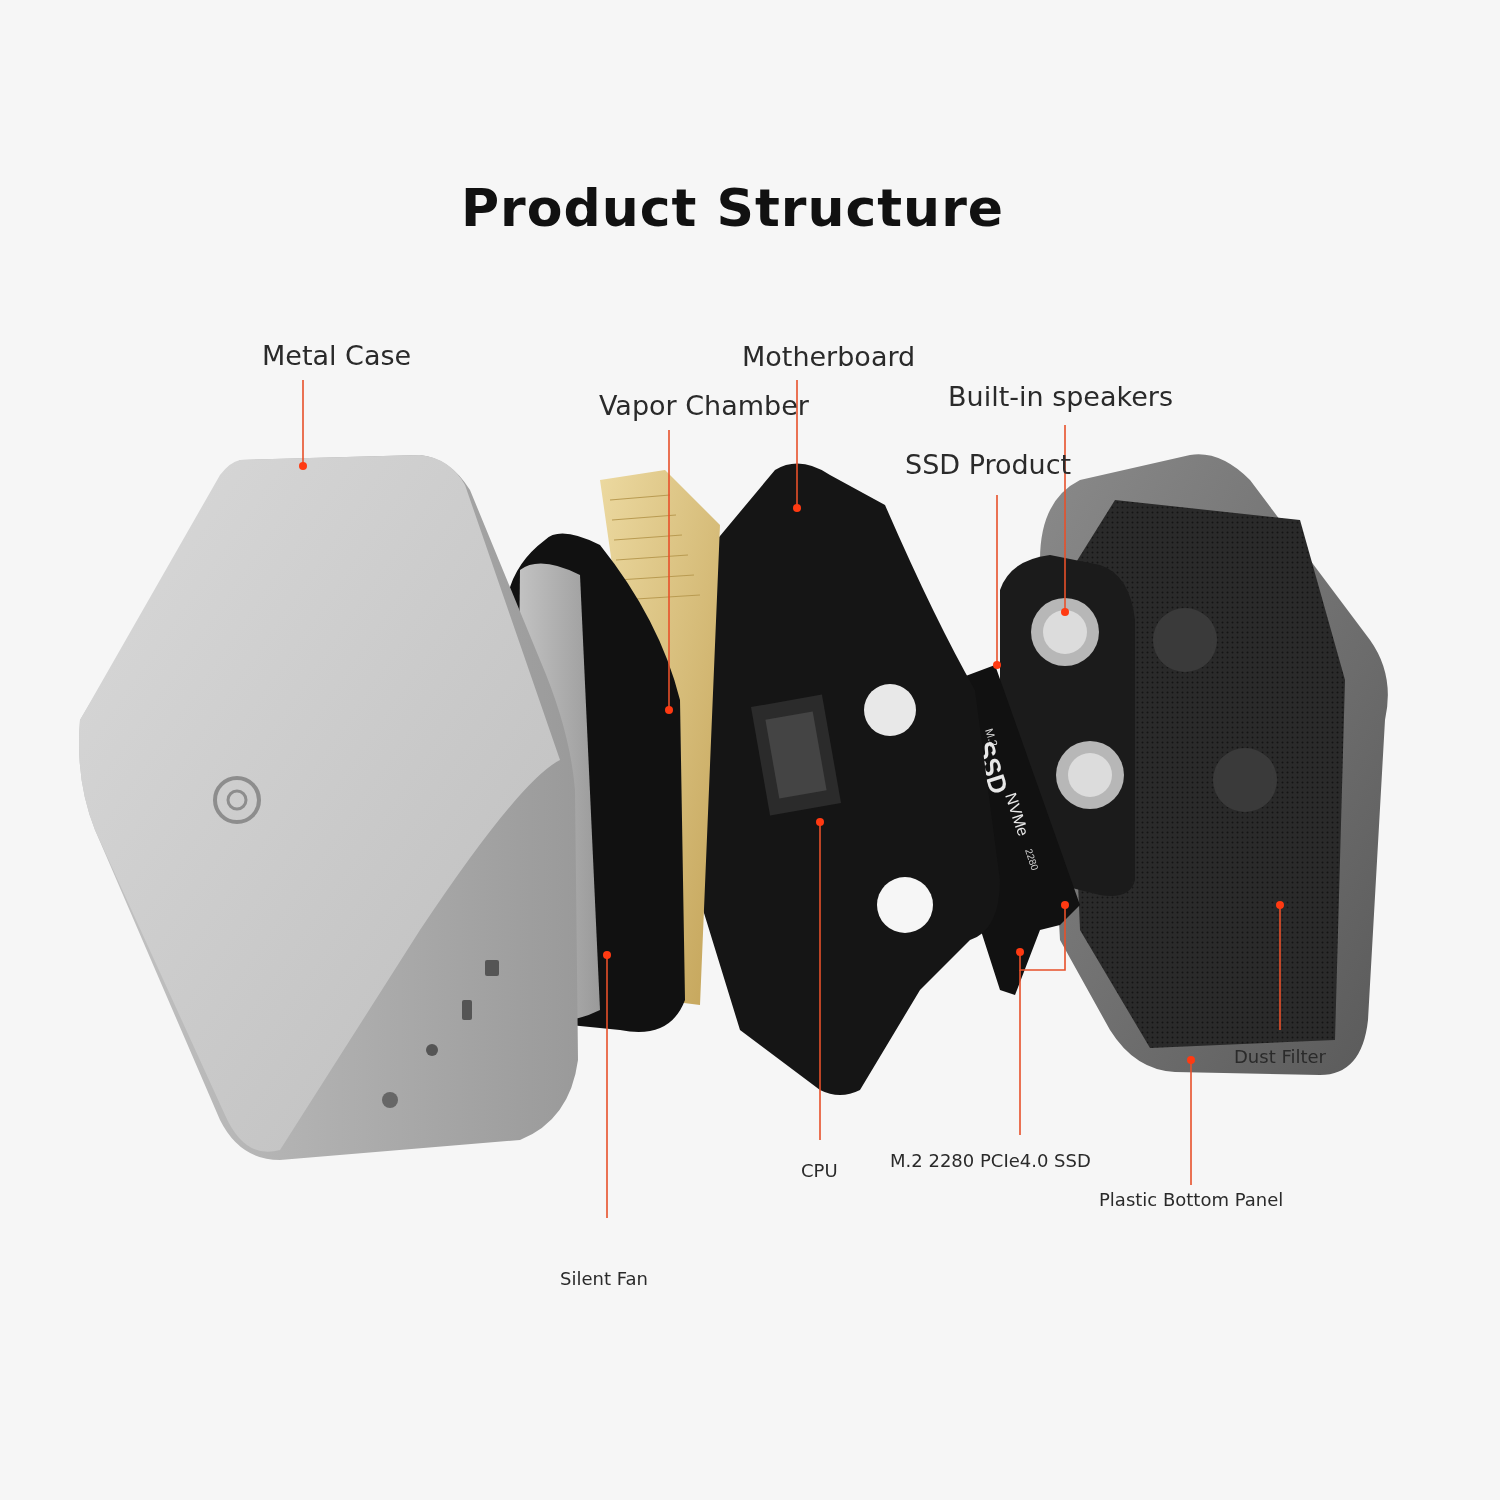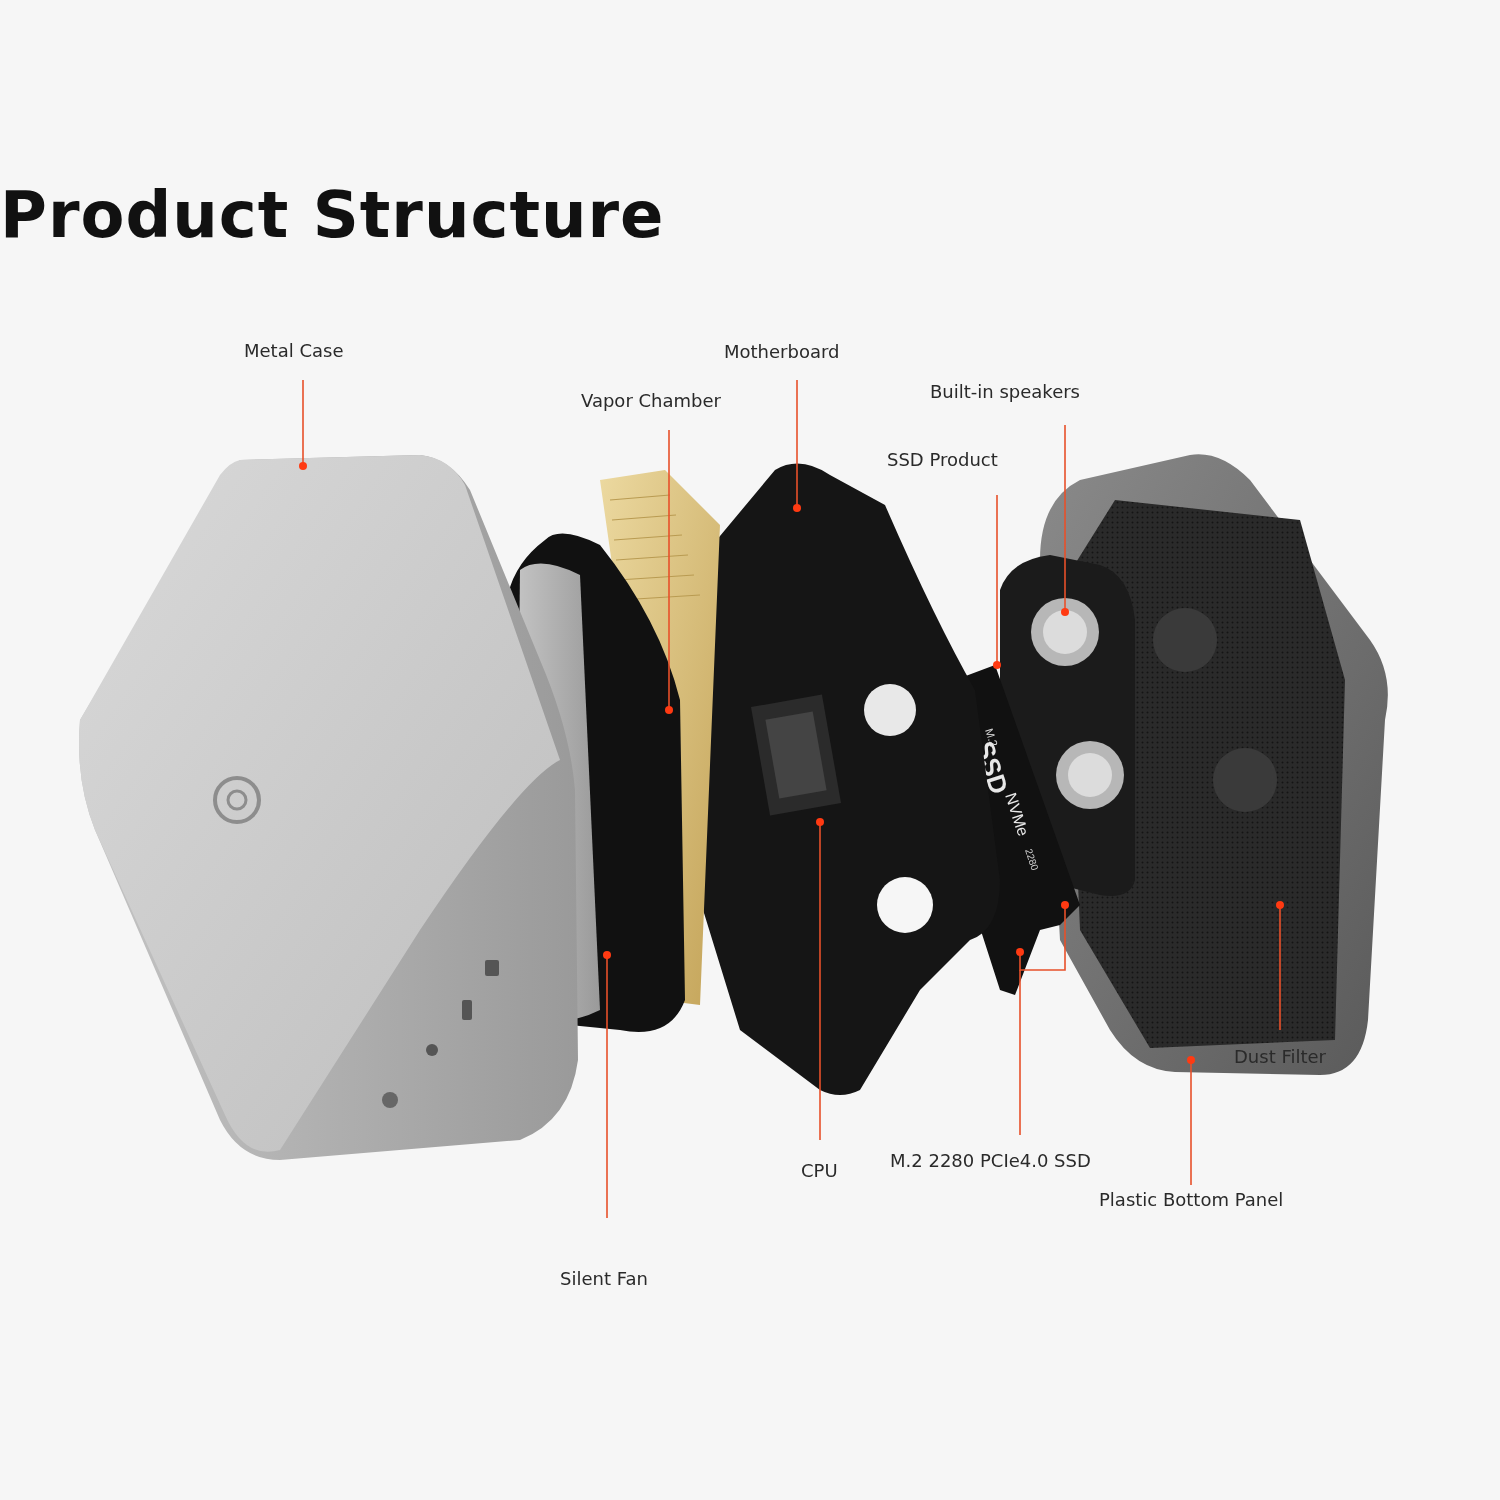--- a/index.html
+++ b/index.html
@@ -1,20 +1,20 @@
 <!DOCTYPE html>
 <html><head>
 <meta charset="utf-8">
 <style>
   html,body{margin:0;padding:0;}
   body{width:1500px;height:1500px;background:#f6f6f6;position:relative;overflow:hidden;font-family:"DejaVu Sans","Liberation Sans",sans-serif;}
-  .title{position:absolute;left:0;width:1465px;top:178px;font-size:64px;font-weight:bold;color:#111;letter-spacing:1px;}
+  .title{position:absolute;left:0;width:1465px;top:178px;text-align:center;font-size:52px;font-weight:bold;color:#111;letter-spacing:1px;}
   svg.art{position:absolute;left:0;top:0;}
   .label{position:absolute;color:#2a2a2a;white-space:nowrap;}
-  .lg{font-size:18px;}
+  .lg{font-size:27px;margin-left:18px;}
   .sm{font-size:18px;}
 </style>
 </head>
 <body>
 
 <div class="title">Product Structure</div>
 
 <svg class="art" width="1500" height="1500" viewBox="0 0 1500 1500">
   <defs>
     <linearGradient id="caseTop" x1="0" y1="0" x2="1" y2="1">

